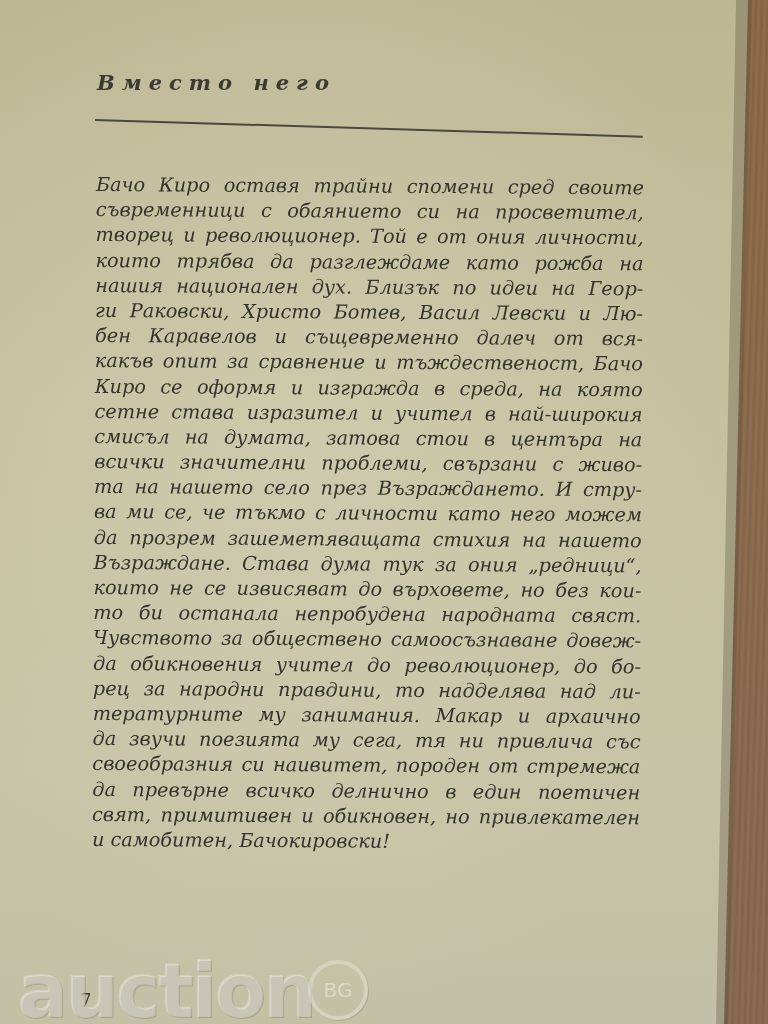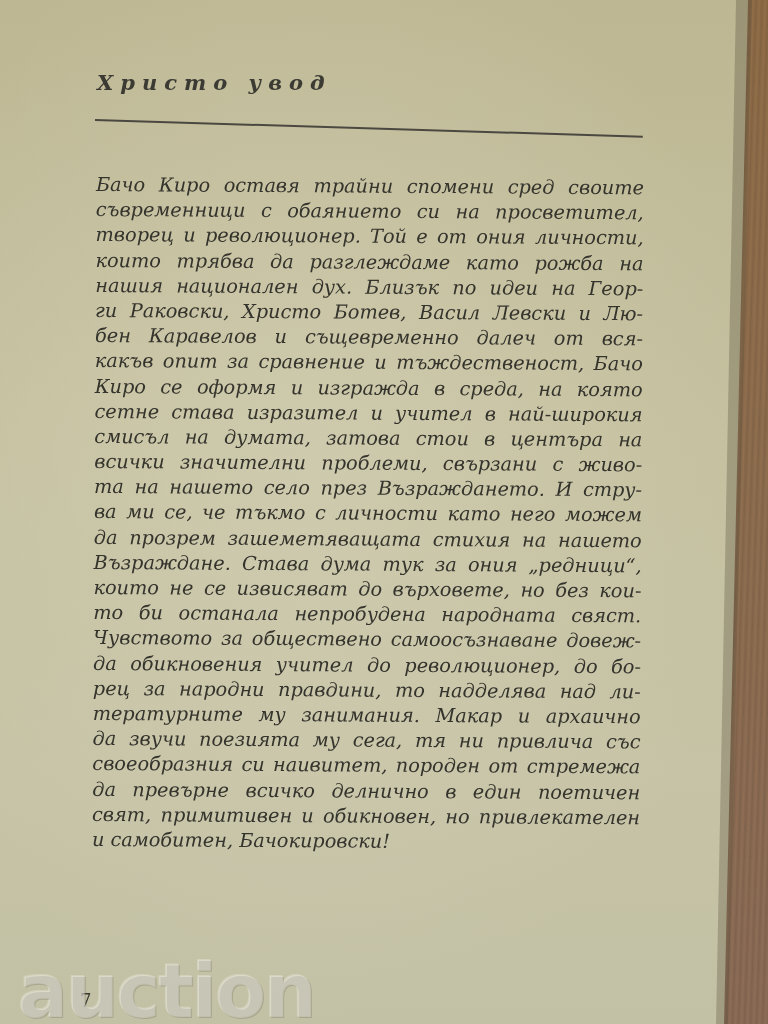--- a/index.html
+++ b/index.html
@@ -126,21 +126,21 @@
     }
   </style>
 </head>
 <body>
 
 <div id="scene">
   <div id="wood"></div>
   <div id="page"></div>
   <div id="page-shadow"></div>
 
-  <div class="heading">Христо увод</div>
+  <div class="heading">Вместо него</div>
   <div class="rule"></div>
 
   <div class="body-text">
     <span class="line">Бачо Киро оставя трайни спомени сред своите</span>
     <span class="line">съвременници с обаянието си на просветител,</span>
     <span class="line">творец и революционер. Той е от ония личности,</span>
     <span class="line">които трябва да разглеждаме като рожба на</span>
     <span class="line">нашия национален дух. Близък по идеи на Геор-</span>
     <span class="line">ги Раковски, Христо Ботев, Васил Левски и Лю-</span>
     <span class="line">бен Каравелов и същевременно далеч от вся-</span>
@@ -162,13 +162,14 @@
     <span class="line">да звучи поезията му сега, тя ни привлича със</span>
     <span class="line">своеобразния си наивитет, породен от стремежа</span>
     <span class="line">да превърне всичко делнично в един поетичен</span>
     <span class="line">свят, примитивен и обикновен, но привлекателен</span>
     <span class="line last">и самобитен, Бачокировски!</span>
   </div>
 
   <div class="page-number">7</div>
 
   <div class="watermark">auction</div>
+  <div class="watermark-badge">BG</div>
 </div>
 
 </body></html>

